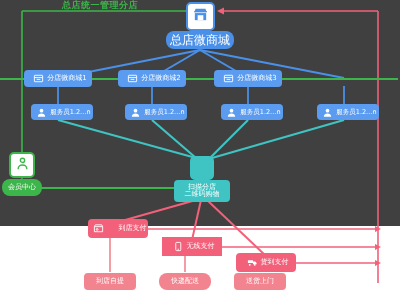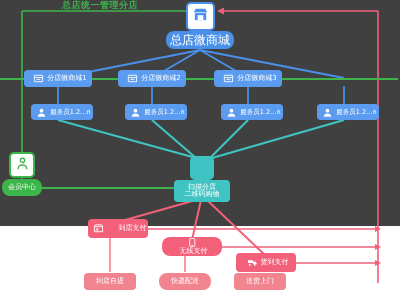--- a/index.html
+++ b/index.html
@@ -216,21 +216,21 @@
   <div class="node pink" style="left:88px;top:219px;width:60px;height:19px;font-size:7px;border-radius:4px;padding-left:3px;gap:12px;">
     <span class="chip-ico">
       <svg viewBox="0 0 24 24" fill="none" stroke="#fff" stroke-width="2">
           <path d="M3 8h18v11H3z"></path>
           <path d="M3 8l2-4h14l2 4"></path>
           <circle cx="9" cy="14" r="2"></circle>
         </svg>
     </span>
     <span class="lbl">到店支付</span>
   </div>
-  <div class="node pink" style="left:162px;top:237px;width:60px;height:19px;font-size:7px;border-radius:8px;padding-left:3px;flex-direction:column;">
+  <div class="node pink" style="left:162px;top:237px;width:60px;height:19px;font-size:7px;border-radius:0;padding-left:3px;">
     <span class="chip-ico">
       <svg viewBox="0 0 24 24" fill="none" stroke="#fff" stroke-width="2">
           <rect x="6" y="3" width="11" height="18" rx="2"></rect>
           <path d="M10 18h3"></path>
         </svg>
     </span>
     <span class="lbl">无线支付</span>
   </div>
   <div class="node pink" style="left:236px;top:253px;width:60px;height:19px;font-size:7px;border-radius:4px;padding-left:3px;">
     <span class="chip-ico">

